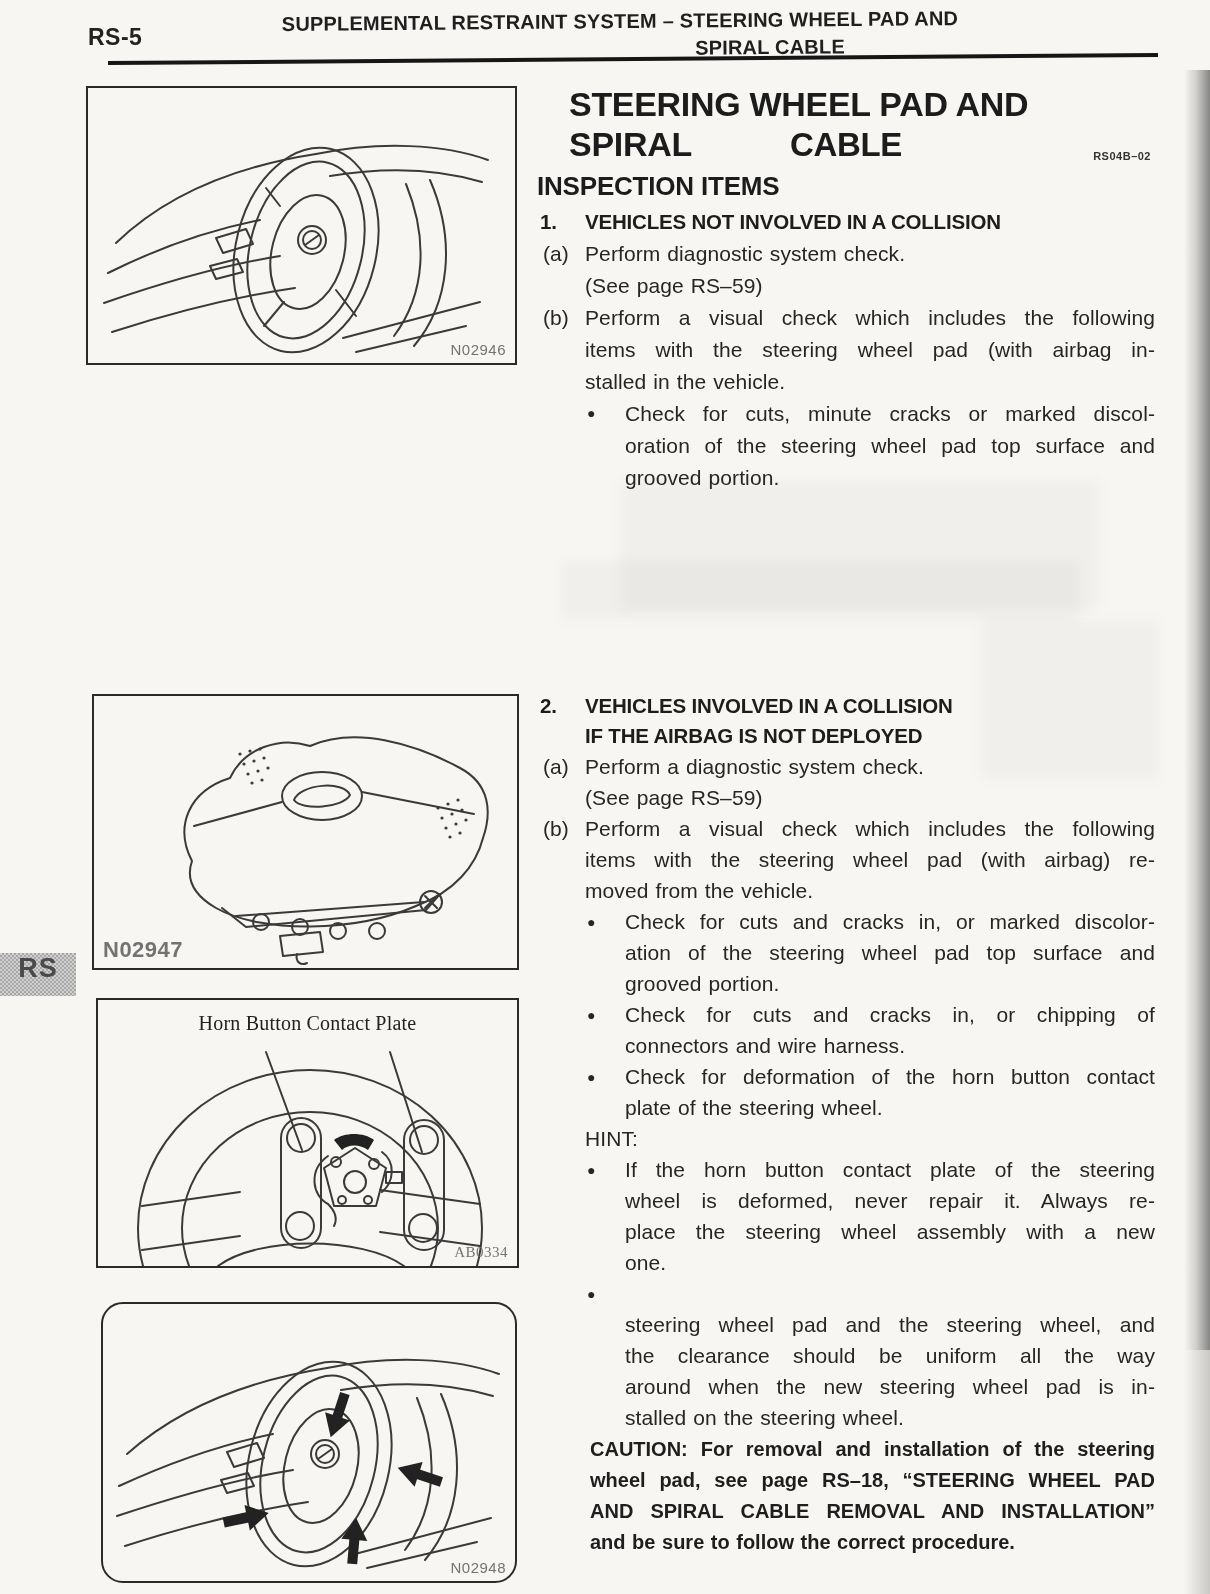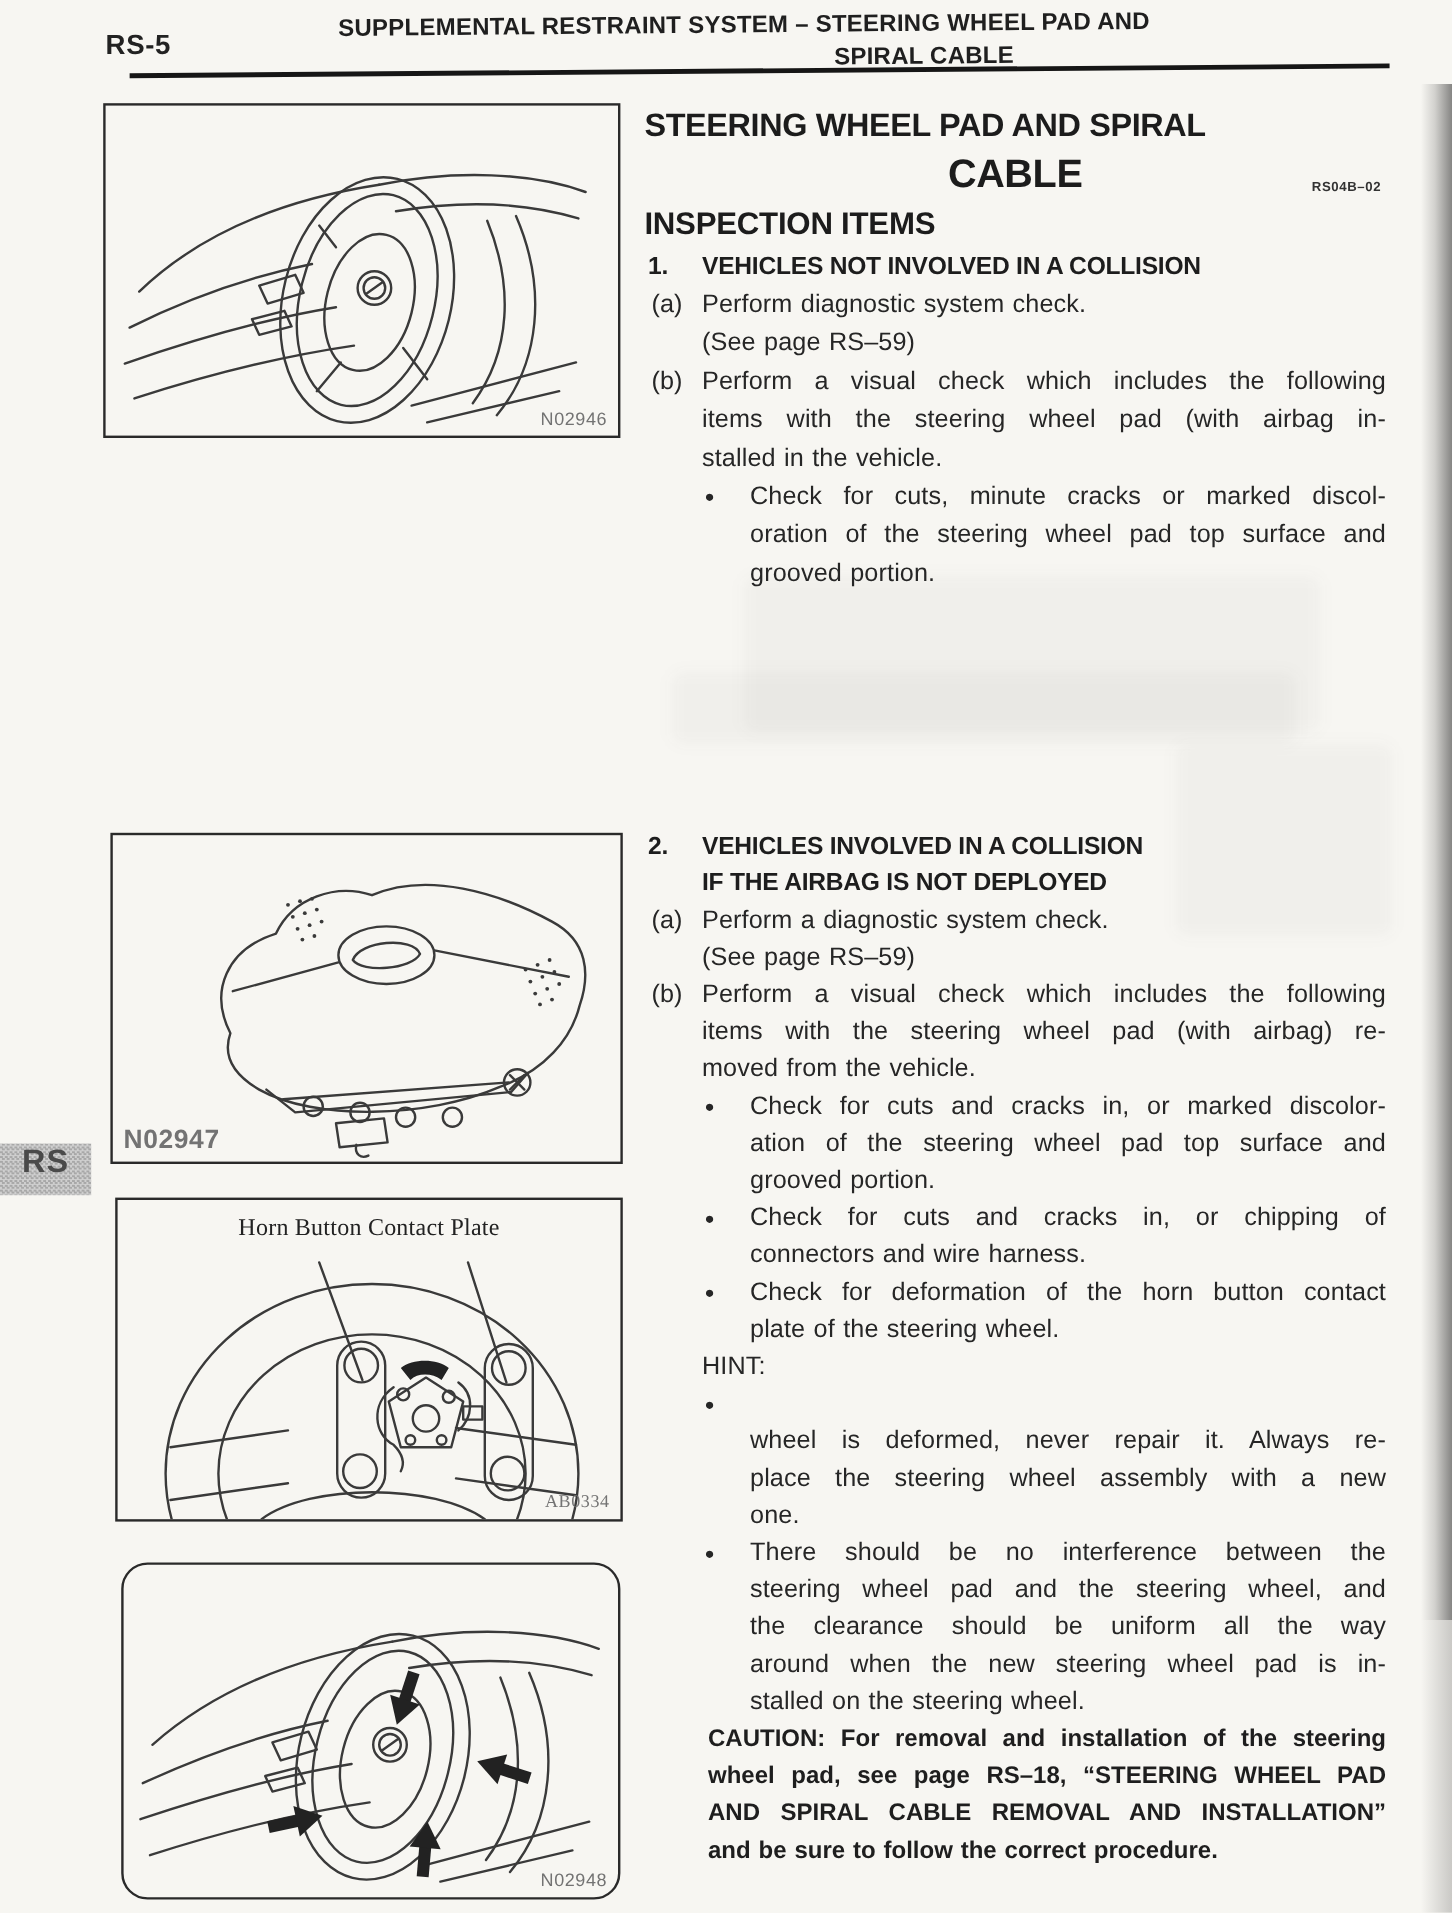--- a/index.html
+++ b/index.html
@@ -41,21 +41,21 @@
   .fig svg{position:absolute;left:0;top:0;}
   .fig .code{position:absolute;font-size:15px;color:#737373;letter-spacing:.5px;}
   .fig .code.br{right:9px;bottom:5px;}
   .fig .code.bl{left:9px;bottom:5px;font-weight:700;font-size:22px;}
   .fig .figlabel{position:absolute;top:12px;left:0;width:100%;text-align:center;font-size:20px;color:#222;letter-spacing:.2px;}
   .lineart{stroke:#3a3a3a;fill:none;stroke-width:2;stroke-linecap:round;stroke-linejoin:round;}
   .lineart .fill{fill:#222;stroke:none;}
   .lineart .dot{fill:#3a3a3a;stroke:none;}
   
   .col{position:absolute;left:537px;width:618px;}
-  .t1{font-size:27px;font-weight:700;letter-spacing:-.3px;color:#1c1c1c;height:42px;line-height:40px;}
+  .t1{font-size:34px;font-weight:700;letter-spacing:-.3px;color:#1c1c1c;height:42px;line-height:40px;margin-left:32px;}
   .t2{font-size:33px;font-weight:700;letter-spacing:-.3px;color:#1c1c1c;height:40px;line-height:38px;text-align:center;}
   .code-sm{position:absolute;top:66px;right:4px;font-size:11px;font-weight:700;color:#333;letter-spacing:.5px;}
   .t3{font-size:26px;font-weight:700;letter-spacing:-.2px;color:#1c1c1c;height:42px;line-height:40px;}
   .hrow{position:relative;height:30px;line-height:28px;font-size:20.5px;font-weight:700;color:#1d1d1d;letter-spacing:-.2px;}
   .hrow .mk{position:absolute;left:3px;}
   .hrow .tx{display:block;margin-left:48px;}
   .hrow .tx.ind{margin-left:48px;}
   .row{position:relative;font-size:21px;color:#262626;}
   .s1 .row{height:32px;line-height:31px;}
   .s2 .row{height:31px;line-height:30px;}
@@ -325,33 +325,33 @@
   <div class="row">
     <span class="tx bt">plate of the steering wheel.</span>
   </div>
 
   <div class="row">
     <span class="tx">HINT:</span>
   </div>
 
   <div class="row j">
     <span class="mk dot">●</span>
+    <span class="tx bt">If the horn button contact plate of the steering</span>
   </div>
   <div class="row j">
     <span class="tx bt">wheel is deformed, never repair it. Always re-</span>
   </div>
   <div class="row j">
     <span class="tx bt">place the steering wheel assembly with a new</span>
   </div>
   <div class="row">
     <span class="tx bt">one.</span>
   </div>
   <div class="row j">
     <span class="mk dot">●</span>
-    <span class="tx bt">There should be no interference between the</span>
   </div>
   <div class="row j">
     <span class="tx bt">steering wheel pad and the steering wheel, and</span>
   </div>
   <div class="row j">
     <span class="tx bt">the clearance should be uniform all the way</span>
   </div>
   <div class="row j">
     <span class="tx bt">around when the new steering wheel pad is in-</span>
   </div>

